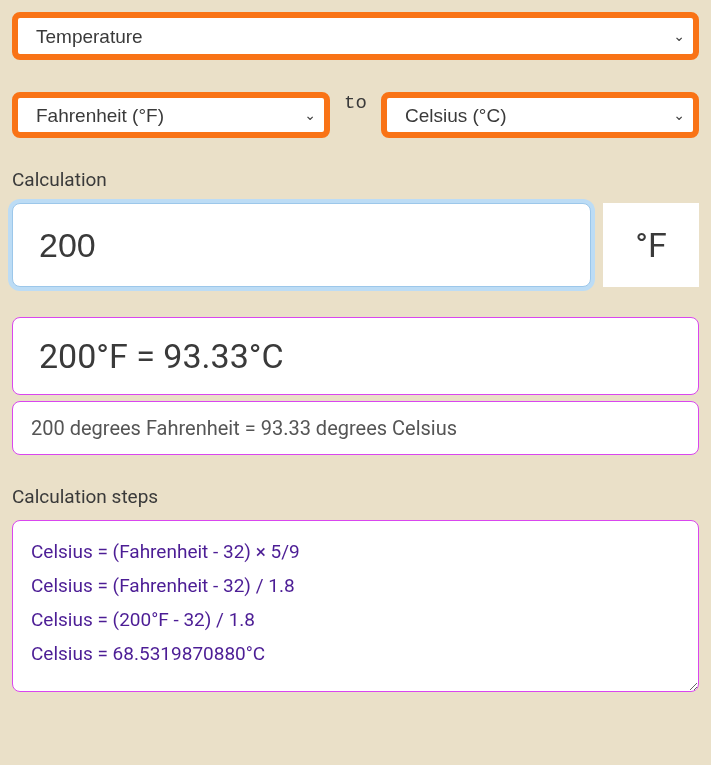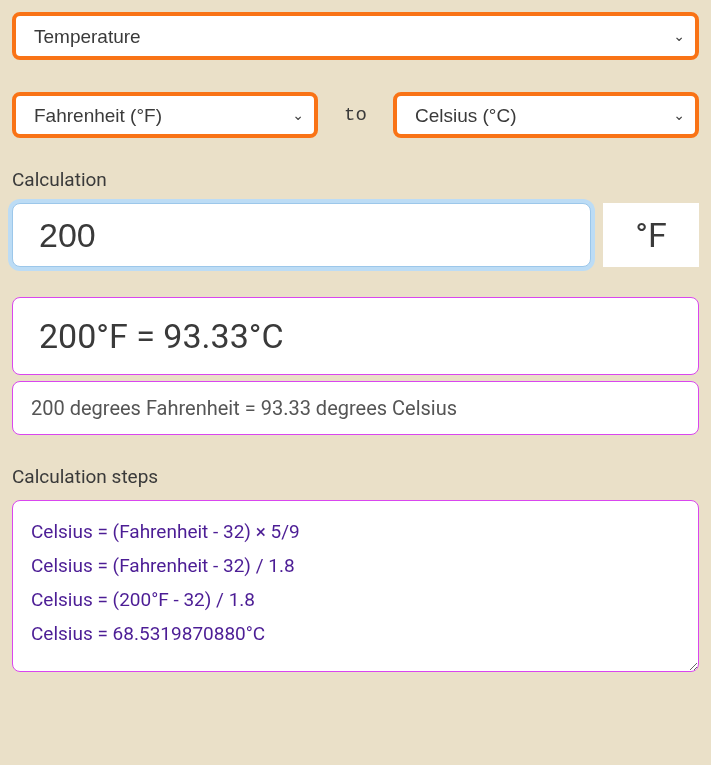--- a/index.html
+++ b/index.html
@@ -19,39 +19,38 @@
       position: relative;
       width: 100%;
     }
     .select {
       width: 100%;
       height: 48px;
       font-size: 19px;
       padding: 0 40px 0 18px;
       color: #3a3a3a;
       background: #fff;
-      border: 4px solid #f97316;
+      border: 6px solid #f97316;
       border-radius: 8px;
       appearance: none;
       -webkit-appearance: none;
       cursor: pointer;
     }
     .chevron {
       position: absolute;
       right: 14px;
       top: 50%;
       transform: translateY(-50%);
       pointer-events: none;
       font-size: 14px;
       color: #444;
     }
     .pair-row {
       display: flex;
-      align-items: center;
-      gap: 26px;
+      gap: 14px;
       margin-top: 32px;
     }
     .pair-row .select {
       height: 46px;
     }
     .to-label {
       font-size: 19px;
       color: #3a3a3a;
       white-space: nowrap;
       font-family: Liberation Mono, monospace;
@@ -62,21 +61,21 @@
       color: #3a3a3a;
       margin-bottom: 12px;
     }
     .input-row {
       display: flex;
       gap: 12px;
       align-items: stretch;
     }
     .value-input {
       flex: 1;
-      height: 64px;
+      height: 84px;
       font-size: 34px;
       padding: 0 26px;
       color: #3a3a3a;
       background: #fff;
       border: 1px solid #d6d0bd;
       border-radius: 8px;
       outline: none;
       box-shadow: 0 0 0 4px #bcdcf5;
       border-color: #9cc7ea;
     }

